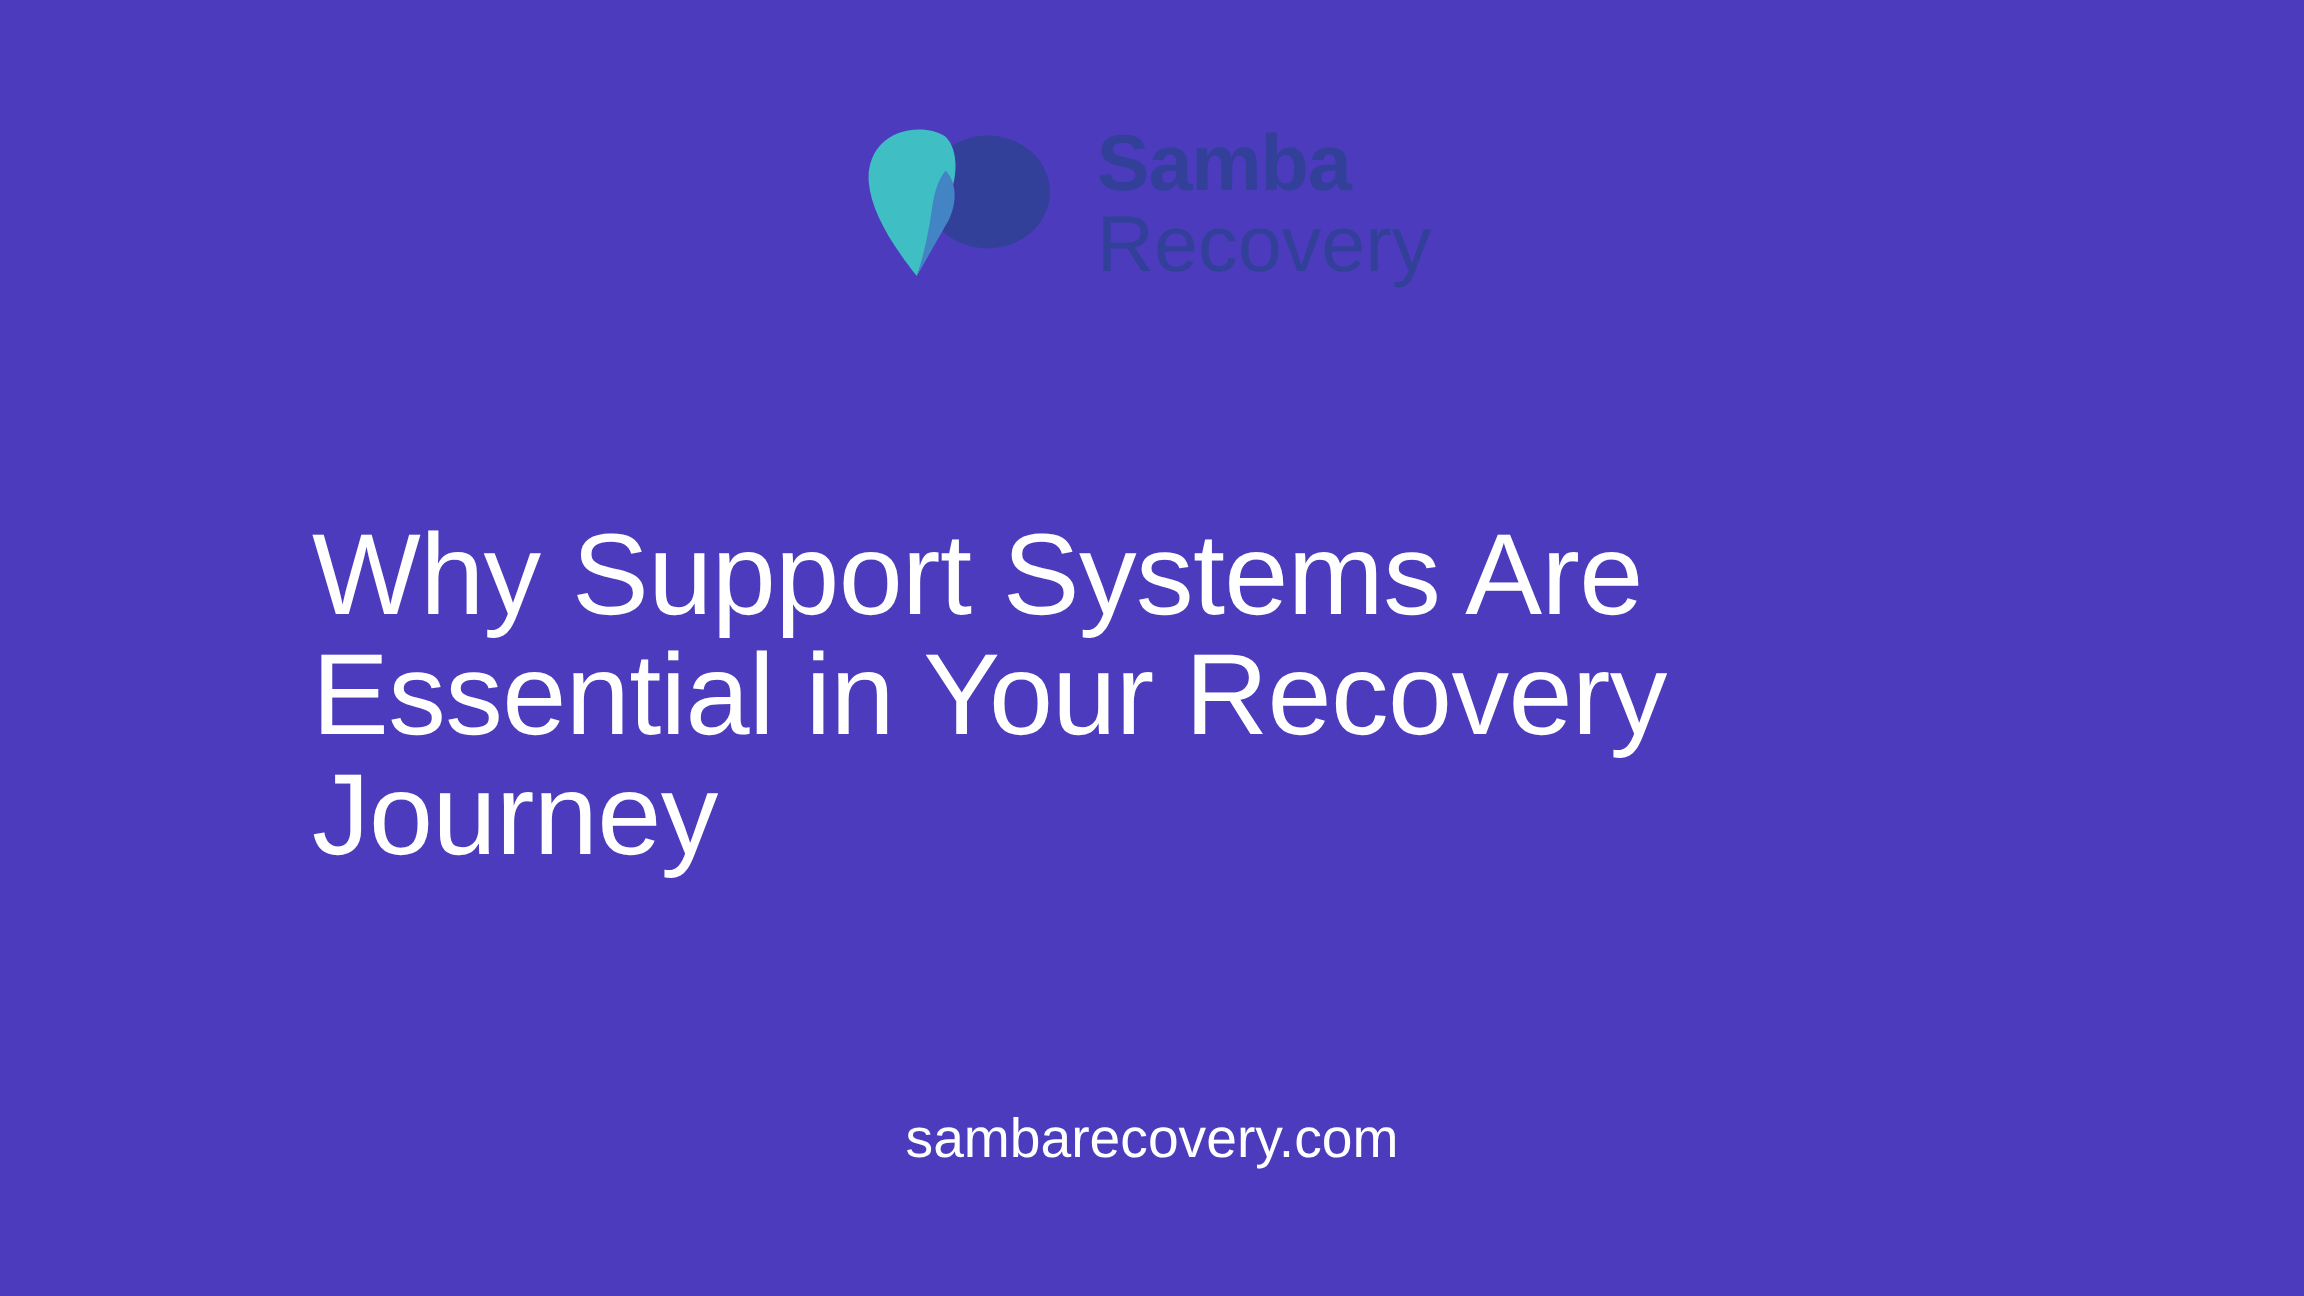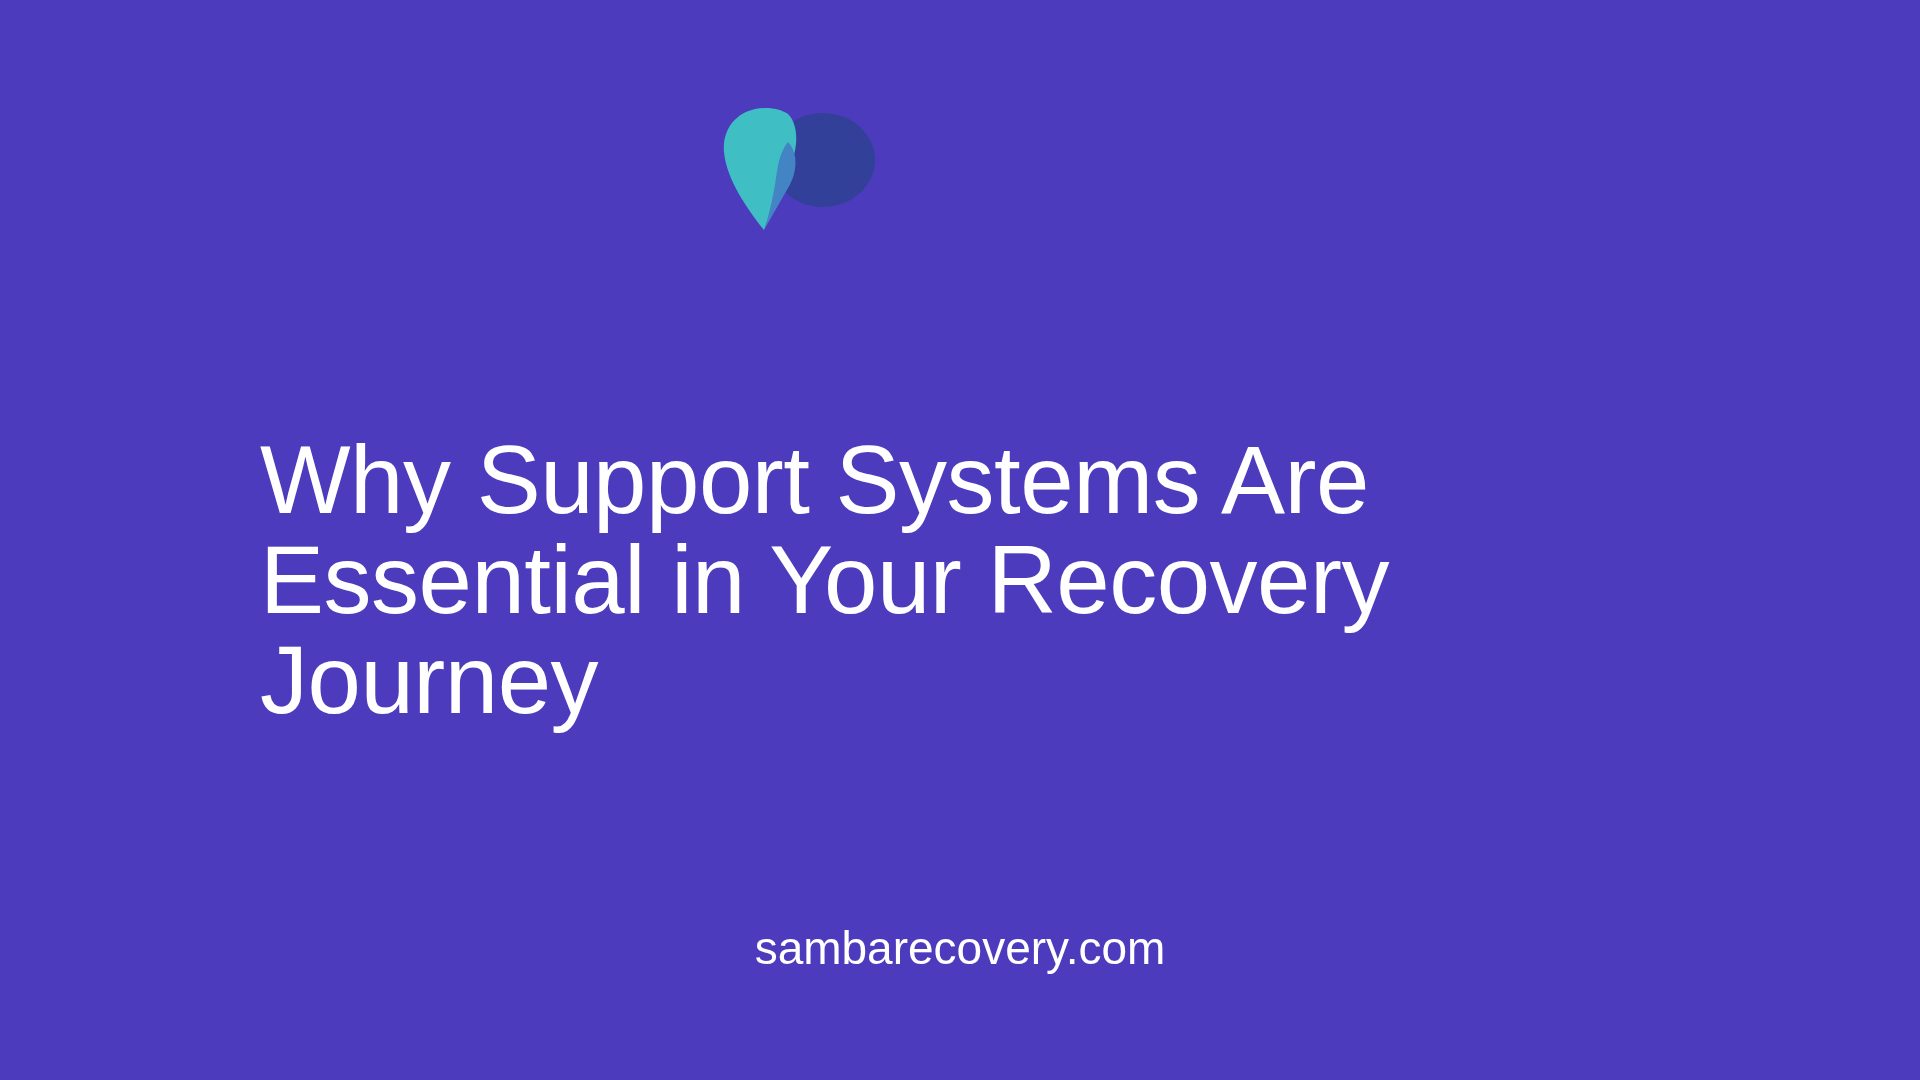--- a/index.html
+++ b/index.html
@@ -76,17 +76,21 @@
 
 <div class="logo">
   <svg class="logo-mark" viewBox="0 0 160 150" xmlns="http://www.w3.org/2000/svg">
 
     <ellipse cx="105" cy="68" rx="52" ry="47" fill="#32409a"></ellipse>
 
     <path d="M48 16 C20 16 4 36 6 60 C8 82 22 108 46 138 C54 118 60 96 70 78 C80 60 82 34 70 22 C64 18 56 16 48 16 Z" fill="#3fbfc4"></path>
 
     <path d="M70 50 C80 60 80 80 70 96 C62 110 54 124 46 138 C52 120 56 100 58 86 C60 72 62 60 70 50 Z" fill="#4385c4"></path>
   </svg>
+  <div class="logo-text">
+    <span class="line1">Samba</span>
+    <span class="line2">Recovery</span>
+  </div>
 </div>
 
 <h1 class="headline">Why Support Systems Are Essential in Your Recovery Journey</h1>
 
 <div class="site-url">sambarecovery.com</div>
 
 </body></html>

